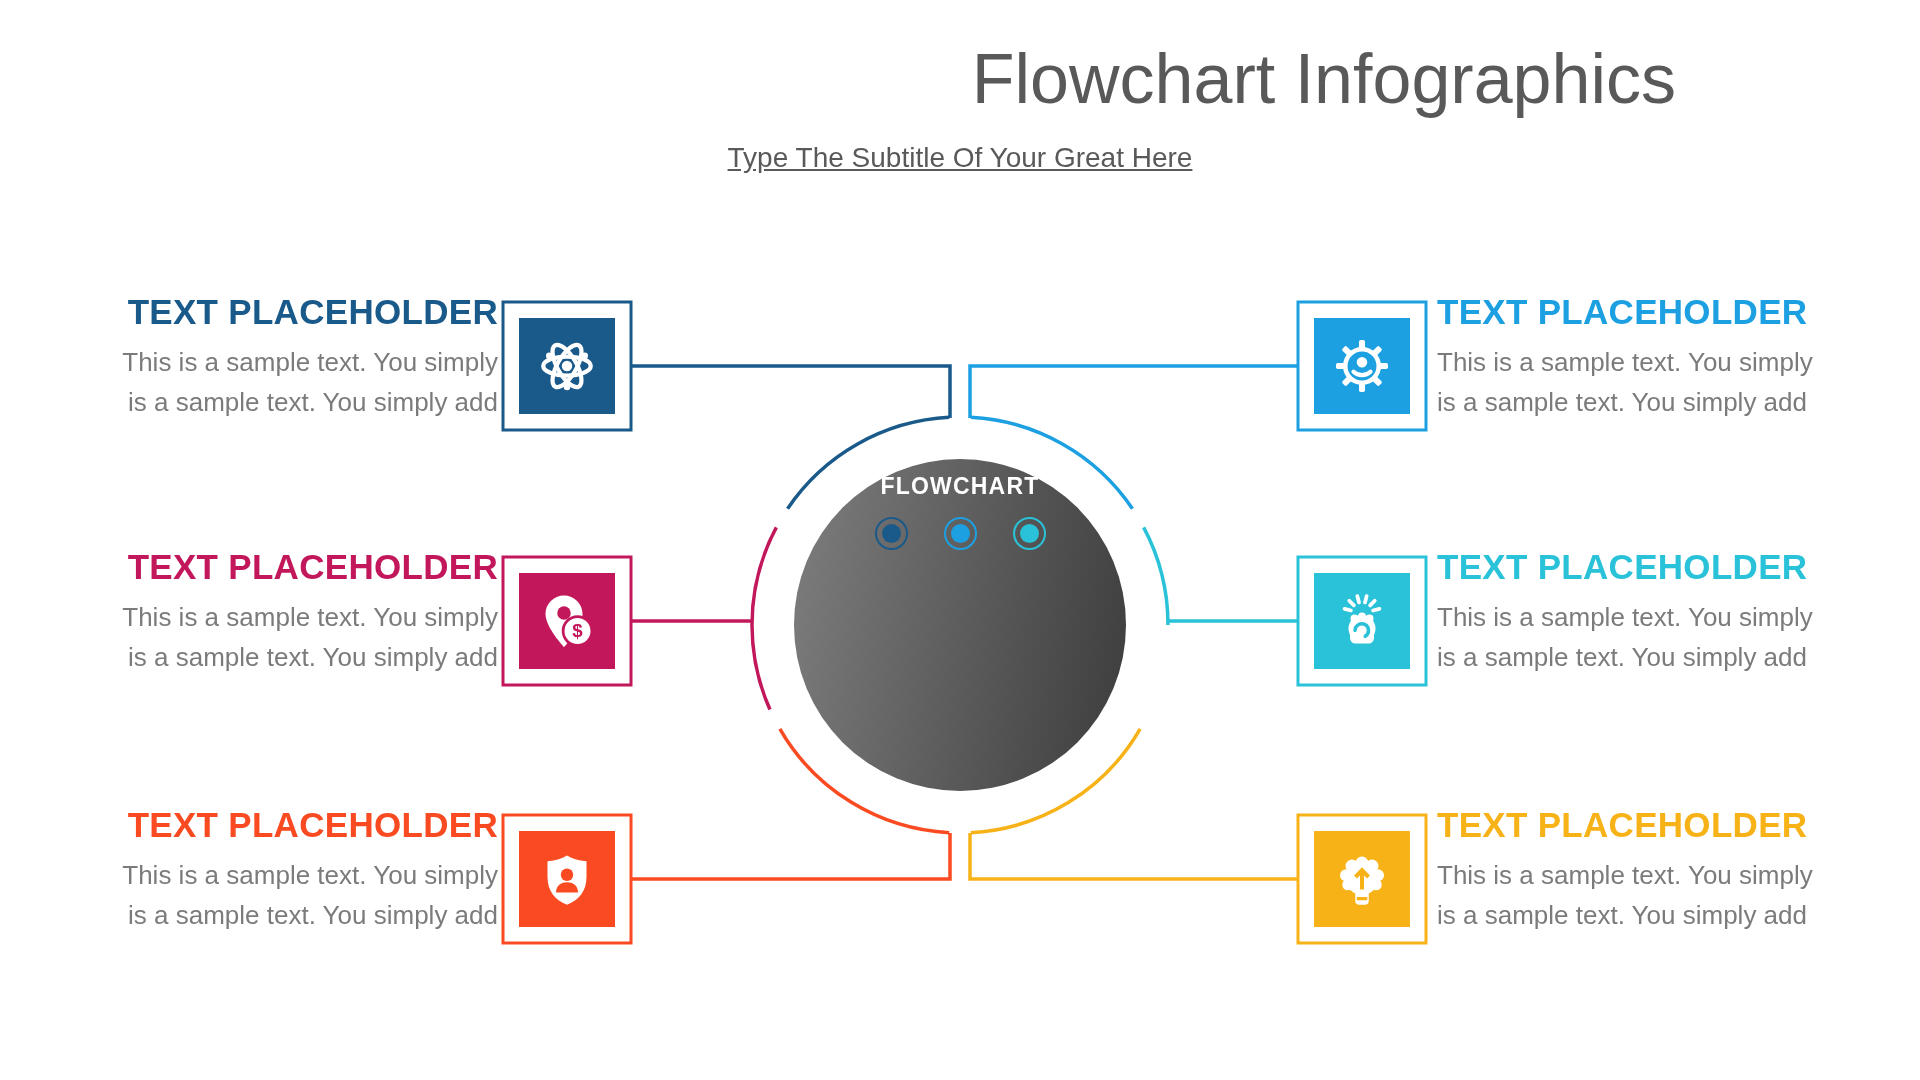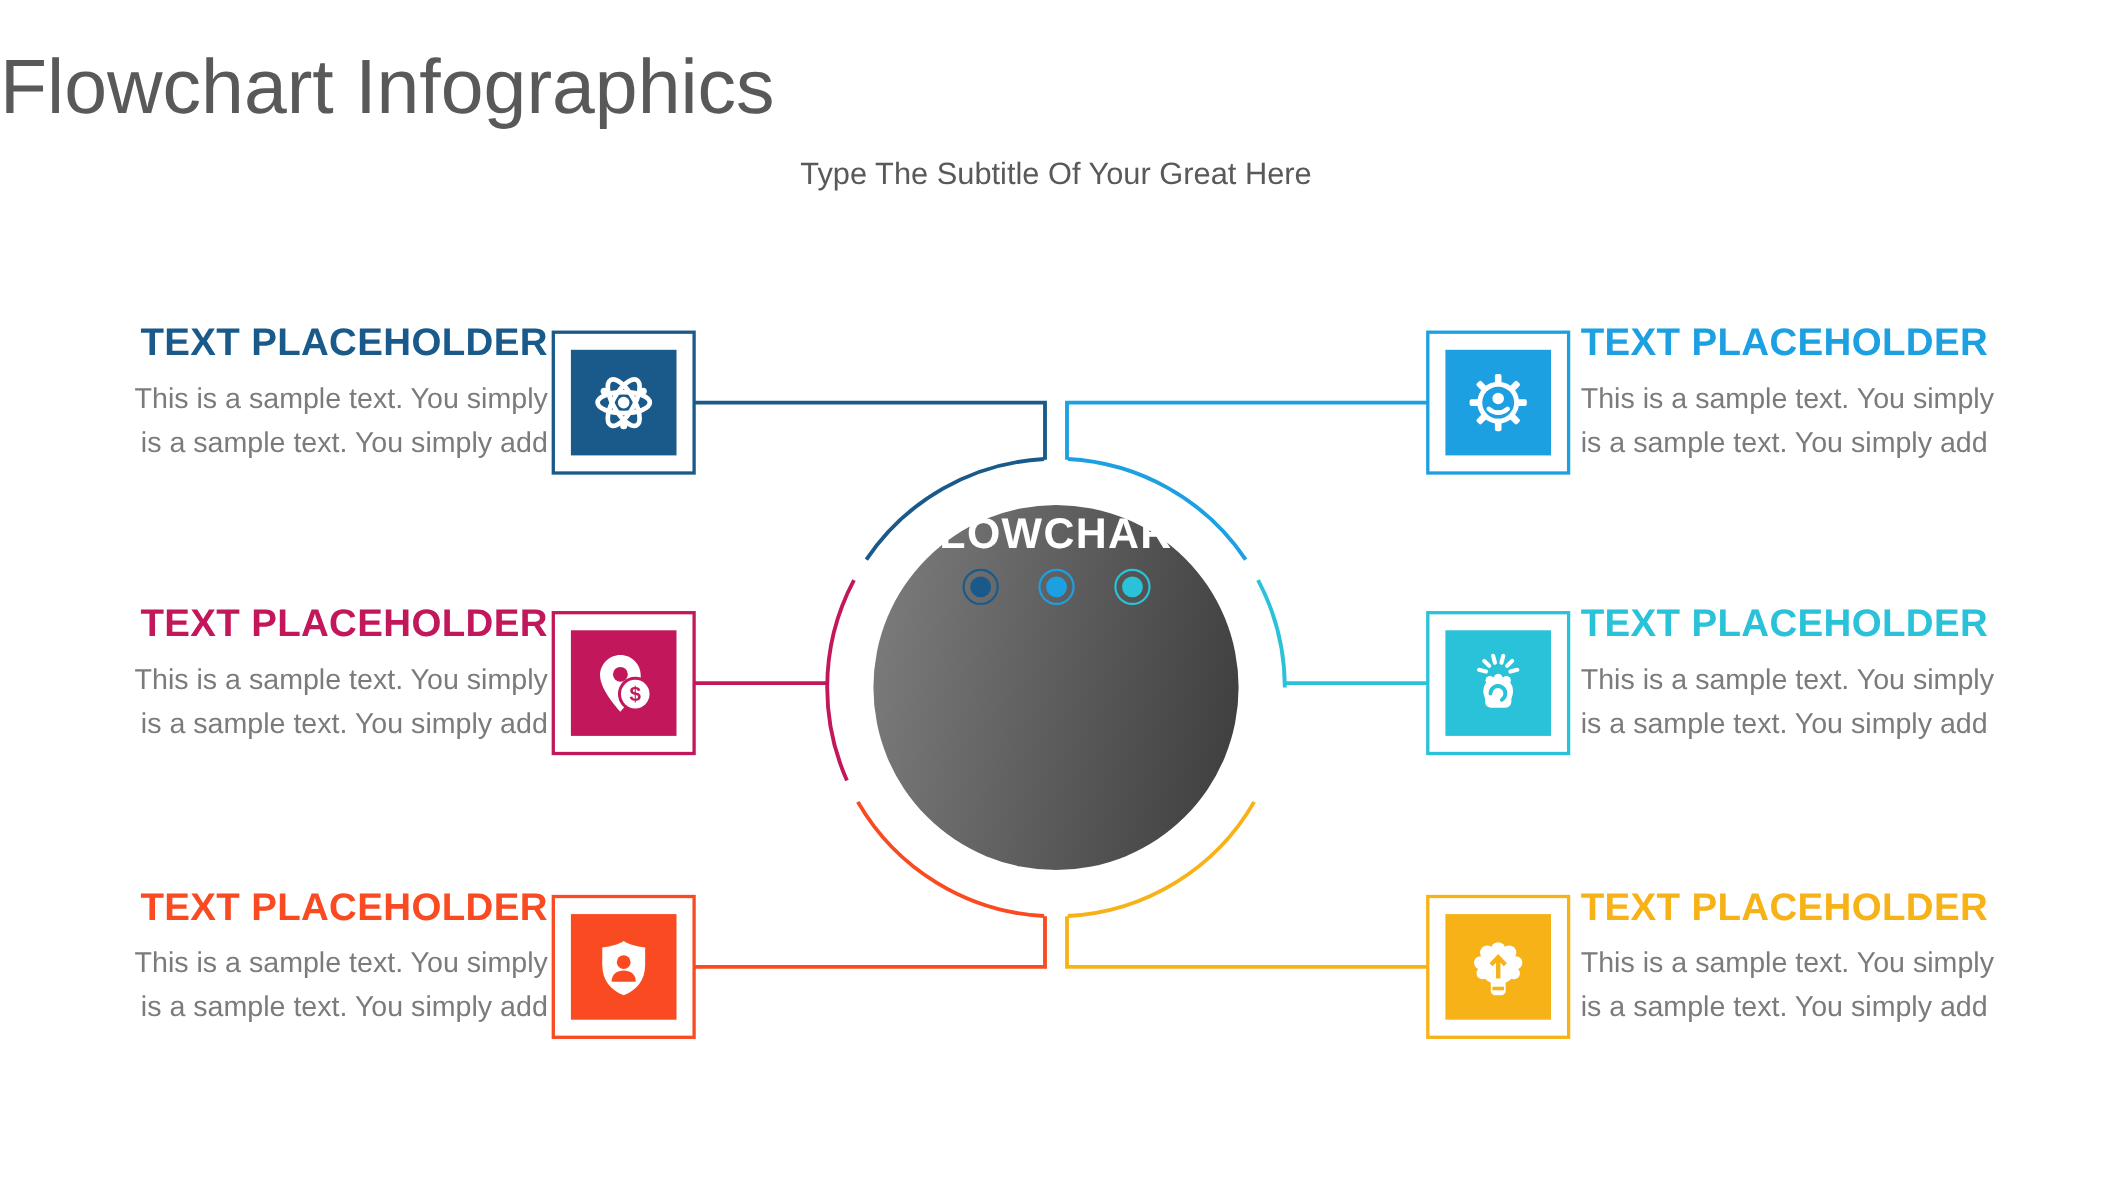--- a/index.html
+++ b/index.html
@@ -1,26 +1,26 @@
 <!DOCTYPE html>
 <html style="--title-color: #595959; --body-color: #7B7B7B;"><head>
 <meta charset="utf-8">
 <style>
   html,body{margin:0;padding:0;}
   body{
     width:1920px;height:1080px;position:relative;overflow:hidden;background:#ffffff;
     font-family:"Liberation Sans","DejaVu Sans",sans-serif;
   }
   .title{
-    position:absolute;top:36px;left:0;width:1676px;text-align:left;
+    position:absolute;top:36px;left:0;width:1676px;text-align:right;
     font-size:70px;line-height:86px;font-weight:400;color:var(--title-color,#595959);
   }
   .subtitle{
     position:absolute;top:138px;left:0;width:1920px;text-align:center;
-    font-size:28px;line-height:40px;font-weight:400;color:var(--title-color,#595959);
+    font-size:28px;line-height:40px;font-weight:400;color:var(--title-color,#595959);text-decoration:underline;
   }
   svg.diagram{position:absolute;left:0;top:0;}
   .conn{fill:none;stroke:var(--c);stroke-width:3.5;}
   .arc{fill:none;stroke:var(--c);stroke-width:3.5;}
   .sq-outer{fill:#ffffff;stroke:var(--c);stroke-width:3;}
   .sq-inner{fill:var(--c);}
   svg text{font-family:"Liberation Sans","DejaVu Sans",sans-serif;font-weight:bold;}
   .item-text{position:absolute;width:440px;}
   .item-text.left{left:58px;text-align:right;}
   .item-text.right{left:1437px;text-align:left;}
@@ -28,21 +28,21 @@
     margin:0 0 16px 0;font-size:35px;line-height:30px;font-weight:700;
     letter-spacing:.3px;color:var(--c);
   }
   .item-text p{margin:0;font-size:26px;line-height:39.5px;color:var(--body-color,#7b7b7b);}
   .item-text .bl{display:block;}
   .center-circle{
     position:absolute;left:794px;top:459px;width:332px;height:332px;border-radius:50%;
     background:linear-gradient(100deg,#7e7e7e 0%,#3c3c3c 100%);
   }
   .center-label{
-    margin:0;text-align:center;color:#ffffff;font-size:39px;font-weight:700;
+    margin:0;text-align:center;color:#ffffff;font-size:23px;font-weight:700;
     letter-spacing:1.2px;line-height:54px;
   }
   .center-label.first{margin-top:96px;}
   .dots-row{margin-top:4px;display:flex;justify-content:center;gap:36px;}
   .dot{
     width:33px;height:33px;box-sizing:border-box;border:2.5px solid var(--c);
     border-radius:50%;display:flex;align-items:center;justify-content:center;
   }
   .dot i{display:block;width:19px;height:19px;border-radius:50%;background:var(--c);}
 </style>

